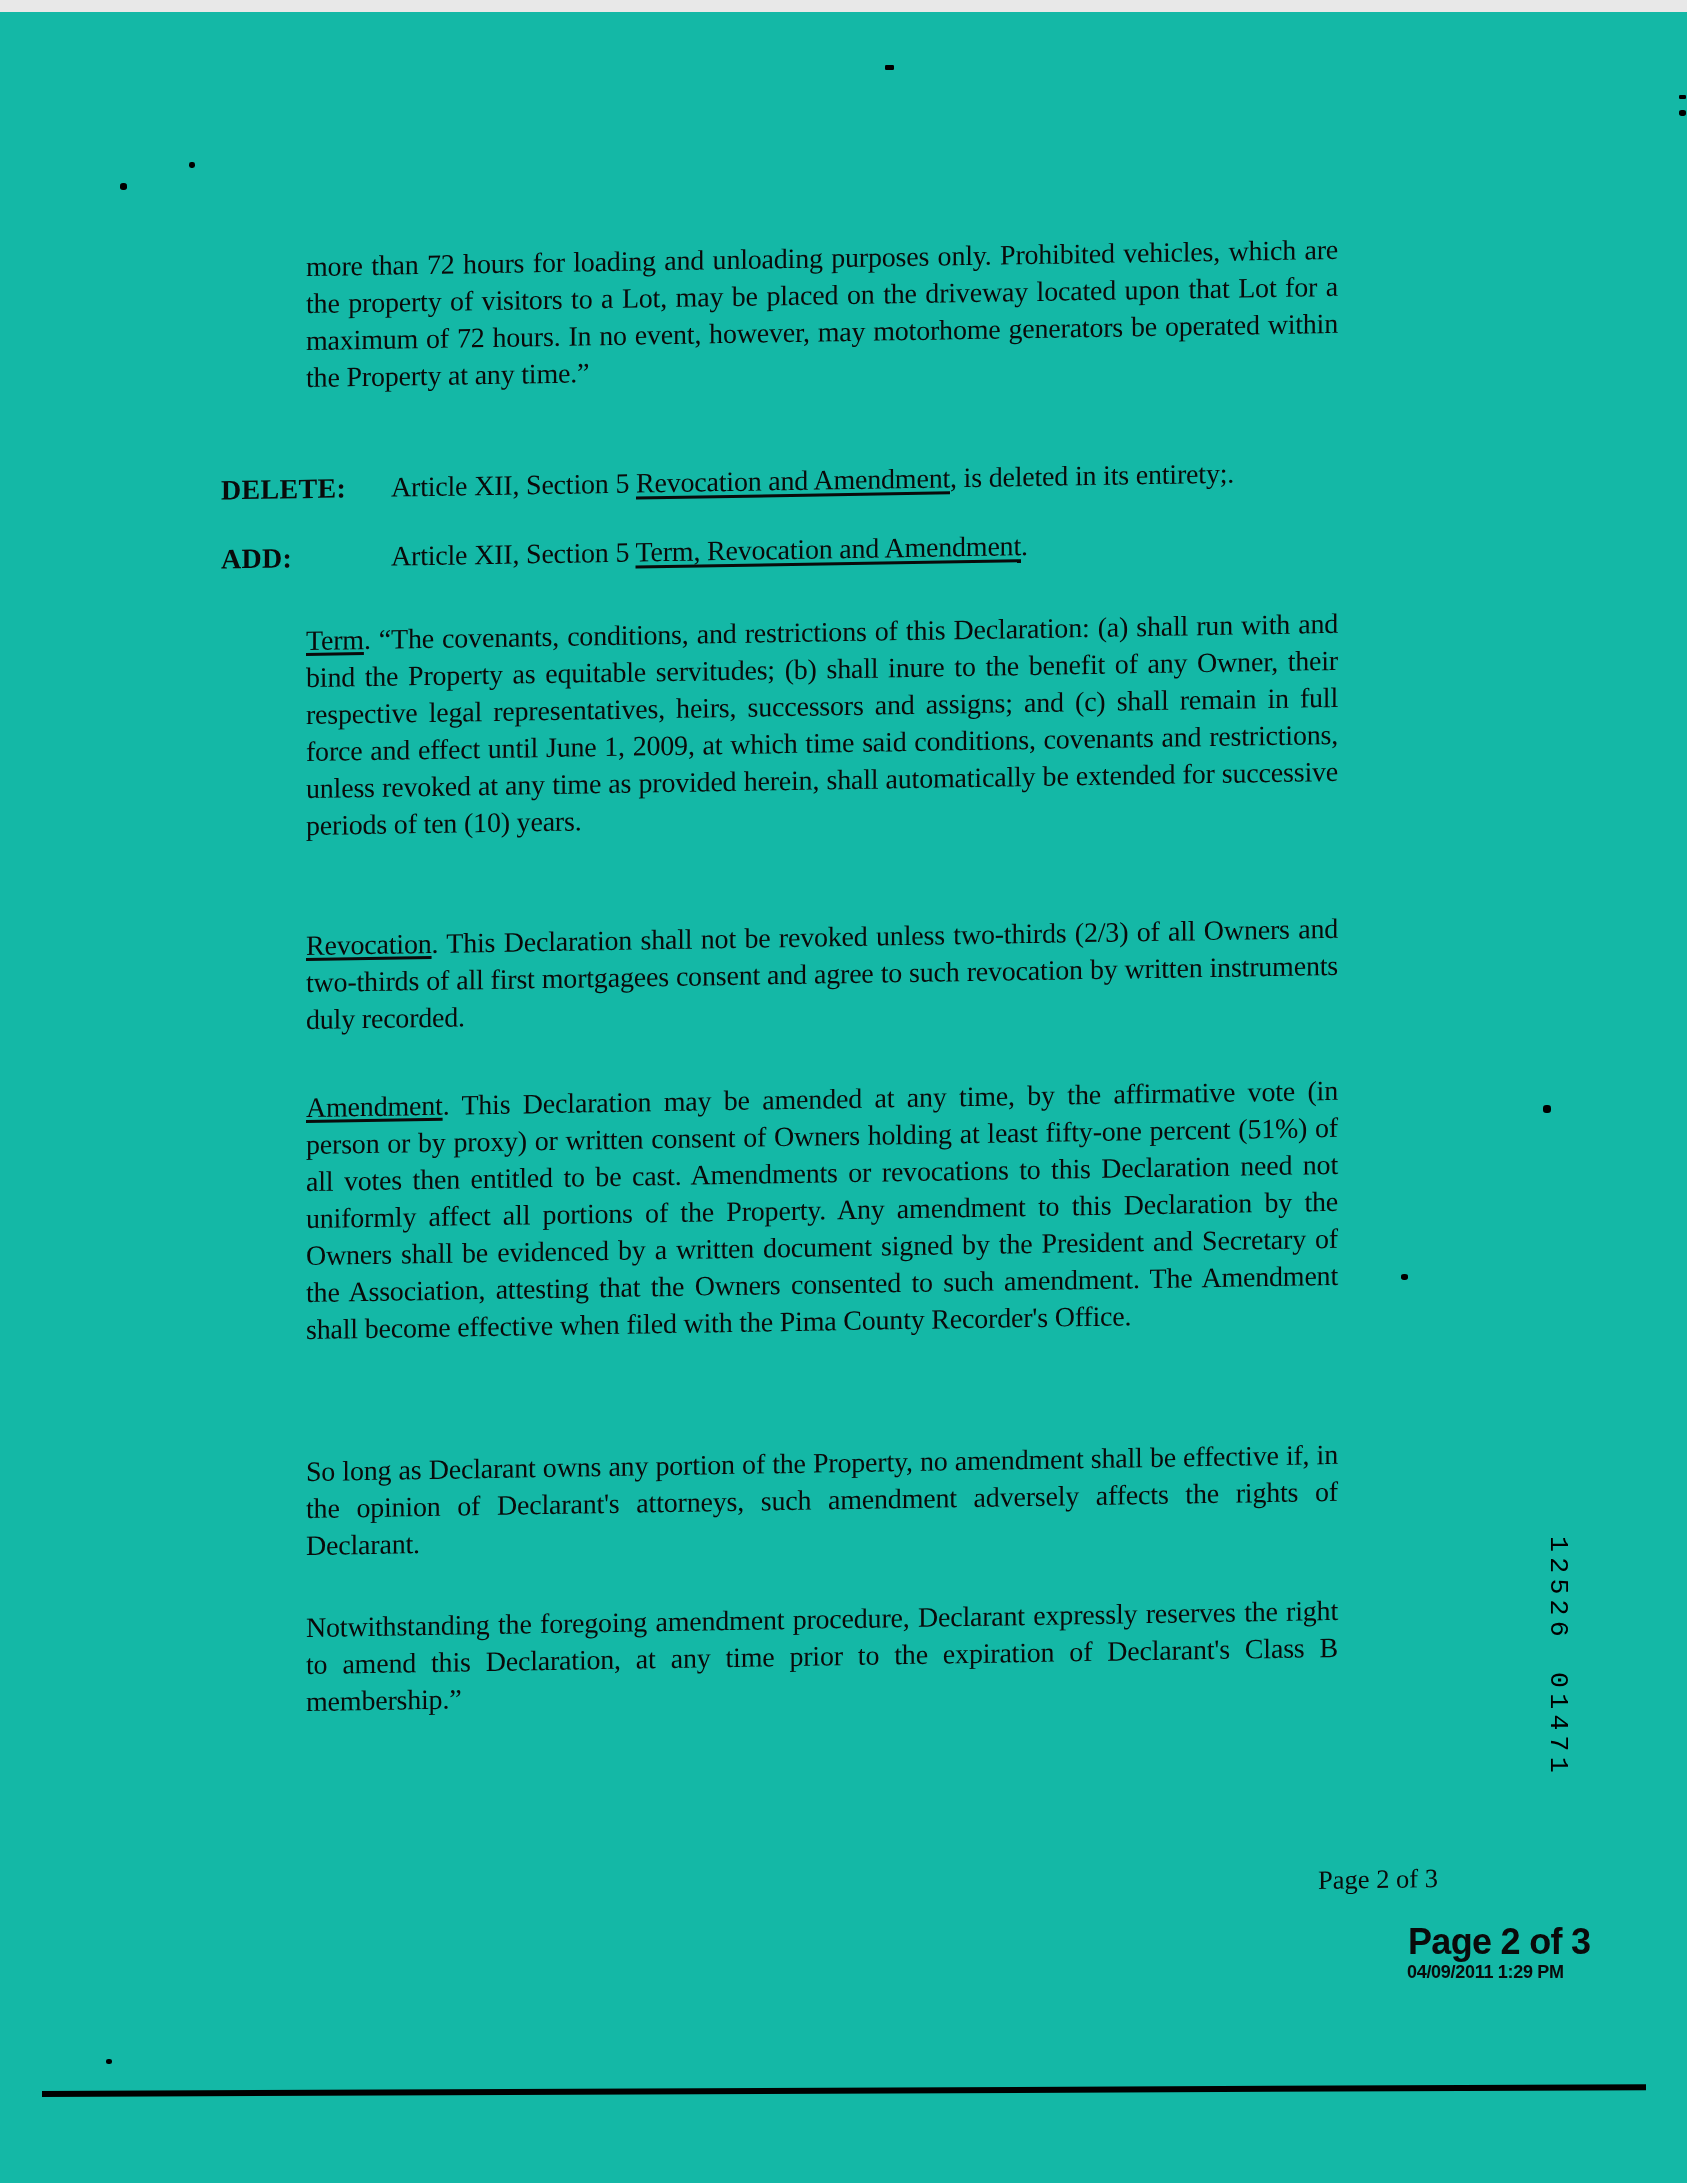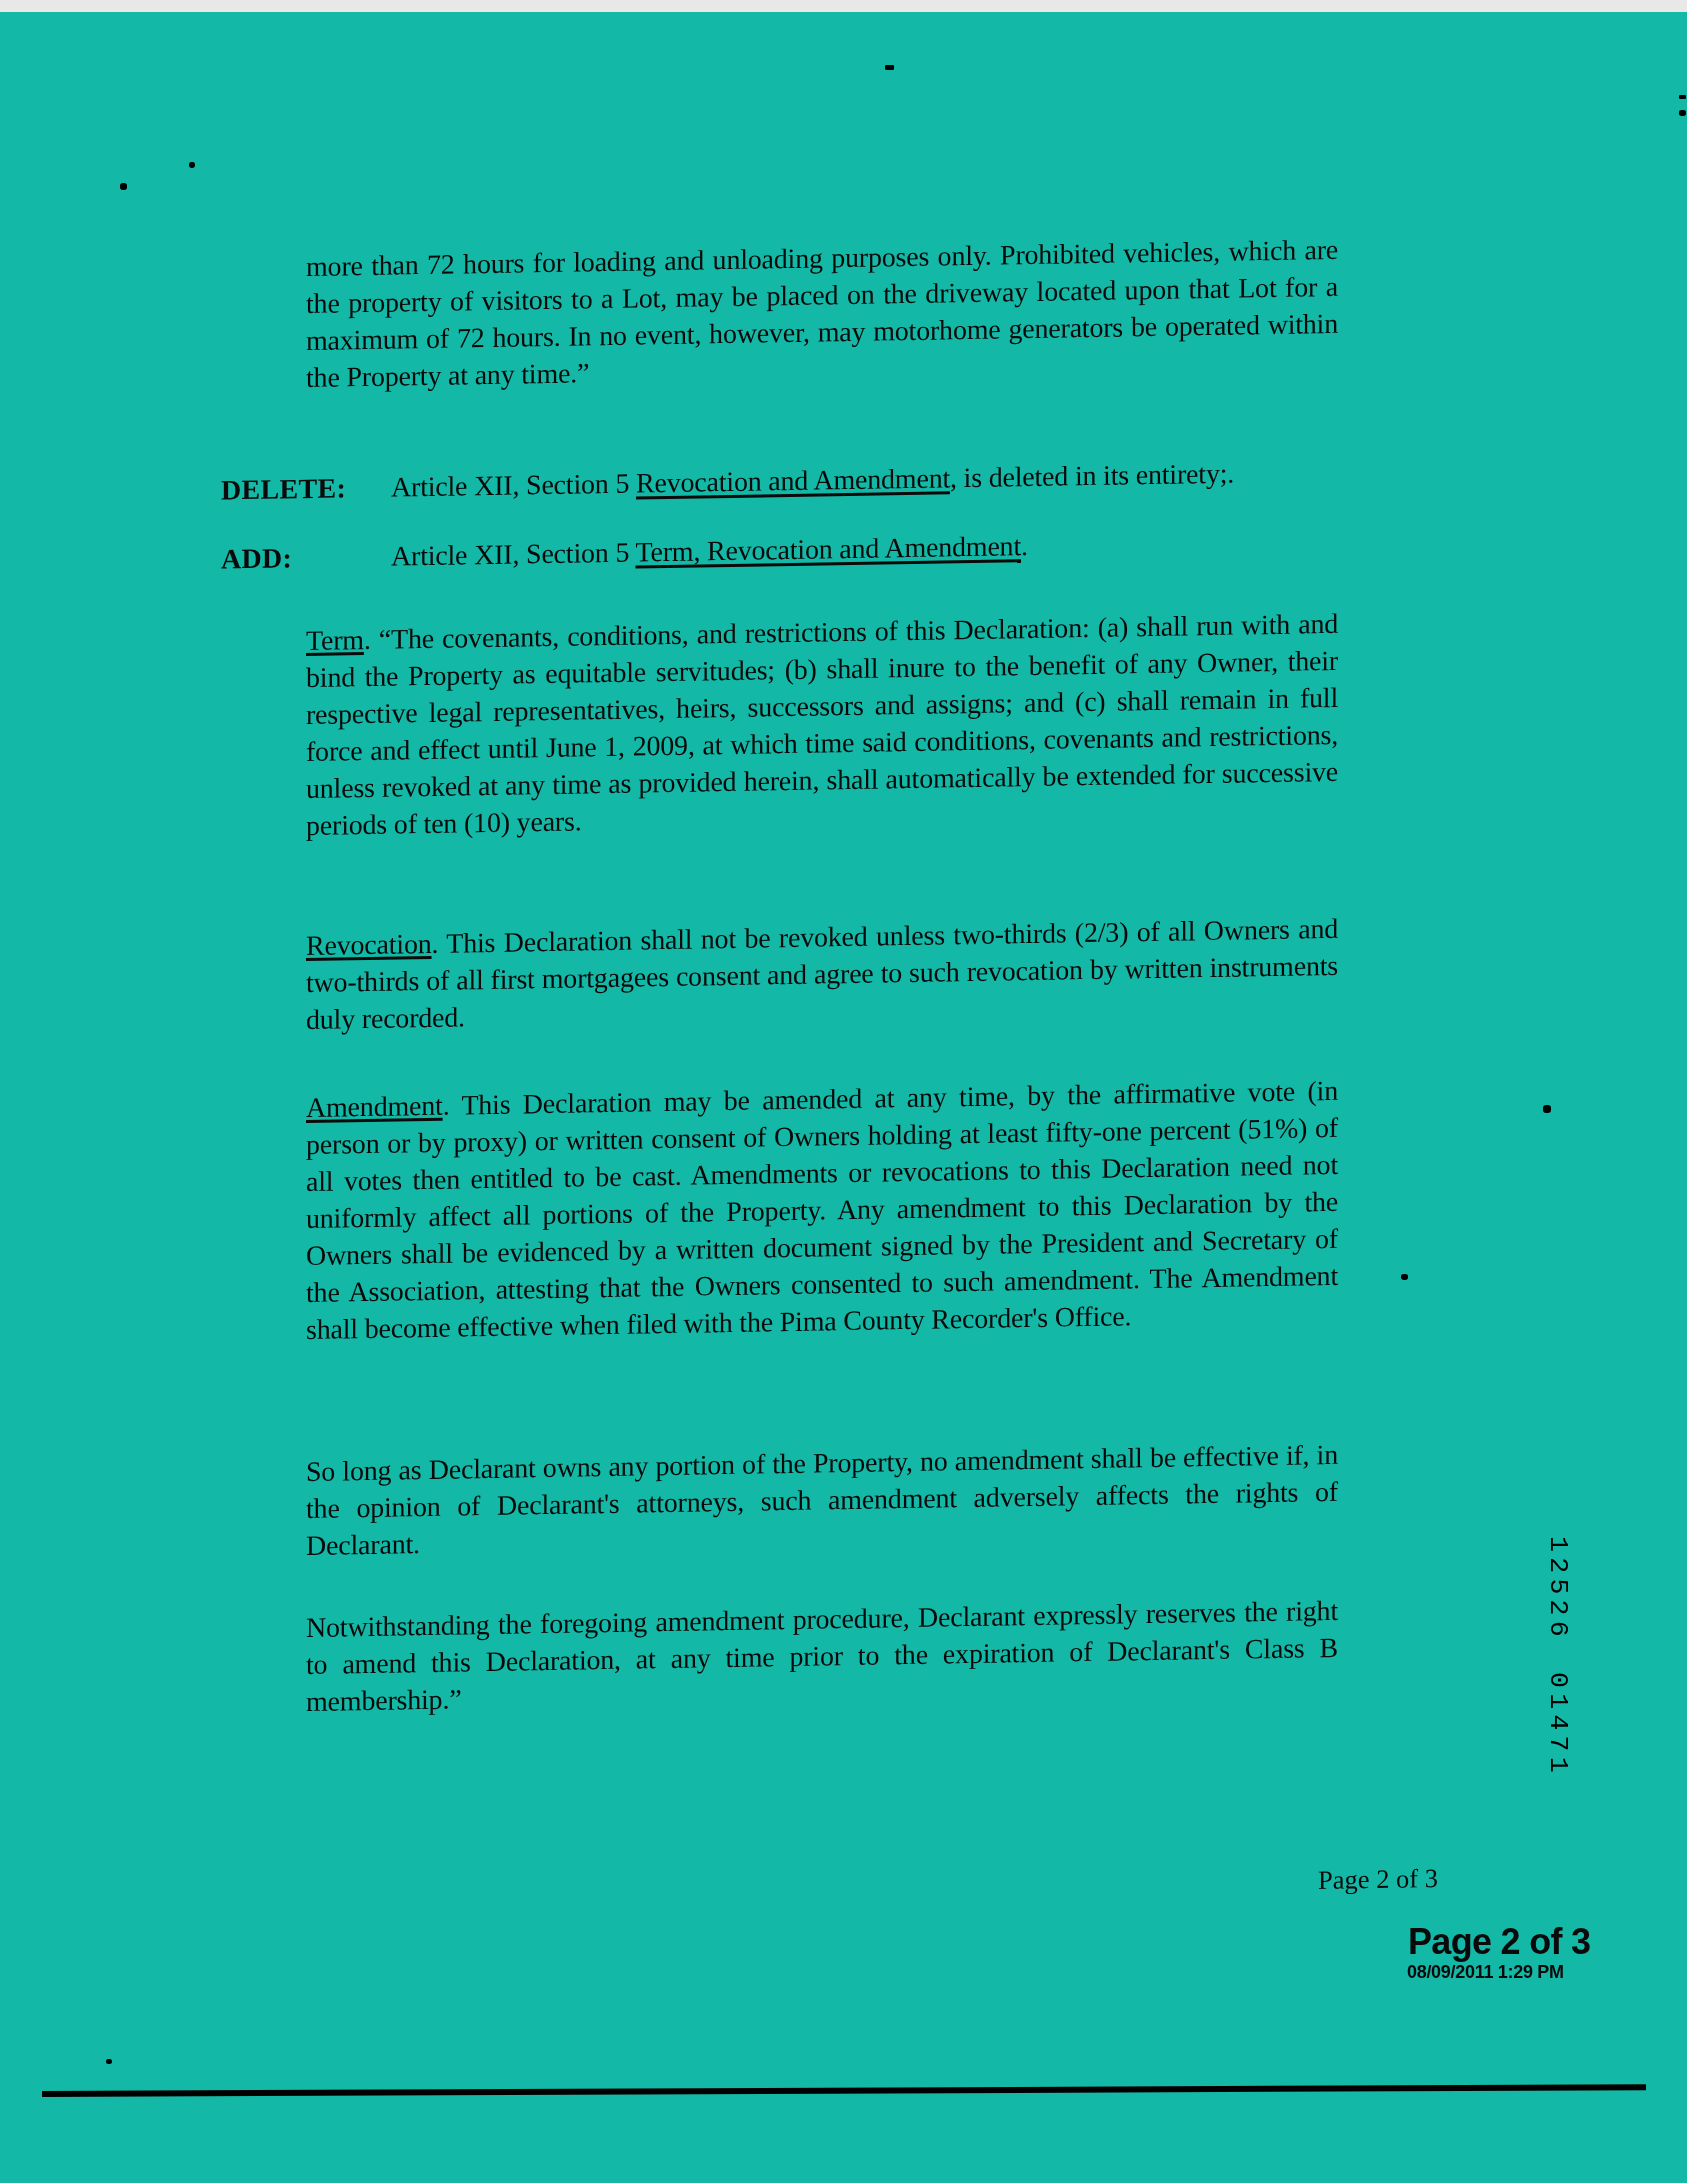--- a/index.html
+++ b/index.html
@@ -165,21 +165,21 @@
   </div>
 
   <div class="stamp">
     <span class="g1">12526</span><span class="g2">01471</span>
   </div>
 
   <div class="footer-page-small">Page 2 of 3</div>
 
   <div class="footer-page-bold">Page 2 of 3</div>
 
-  <div class="footer-timestamp">08/09/2011 1:29 PM</div>
+  <div class="footer-timestamp">04/09/2011 1:29 PM</div>
 
   <div class="rule"></div>
   <div class="bottom-strip"></div>
 
   <div class="speck" style="left:120px;top:171px;width:7.3px;height:6.6px;"></div>
   <div class="speck" style="left:189px;top:150px;width:6px;height:6px;"></div>
   <div class="speck" style="left:885px;top:53px;width:8.6px;height:4.6px;border-radius:1.3px;"></div>
   <div class="speck" style="left:1679px;top:83px;width:6.6px;height:4px;border-radius:1.3px;"></div>
   <div class="speck" style="left:1679px;top:98px;width:6.6px;height:6px;"></div>
   <div class="speck" style="left:1543px;top:1093px;width:8px;height:8px;"></div>

